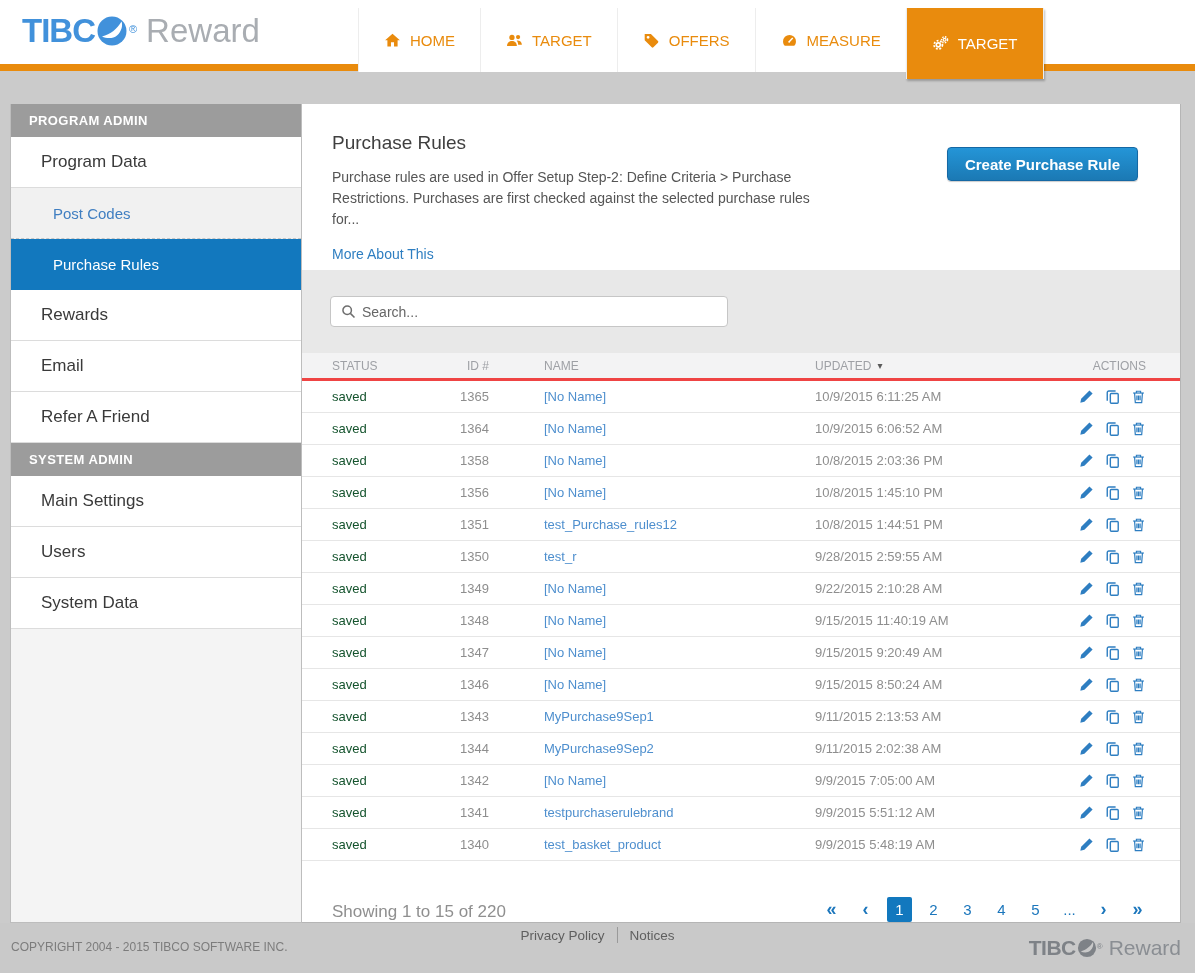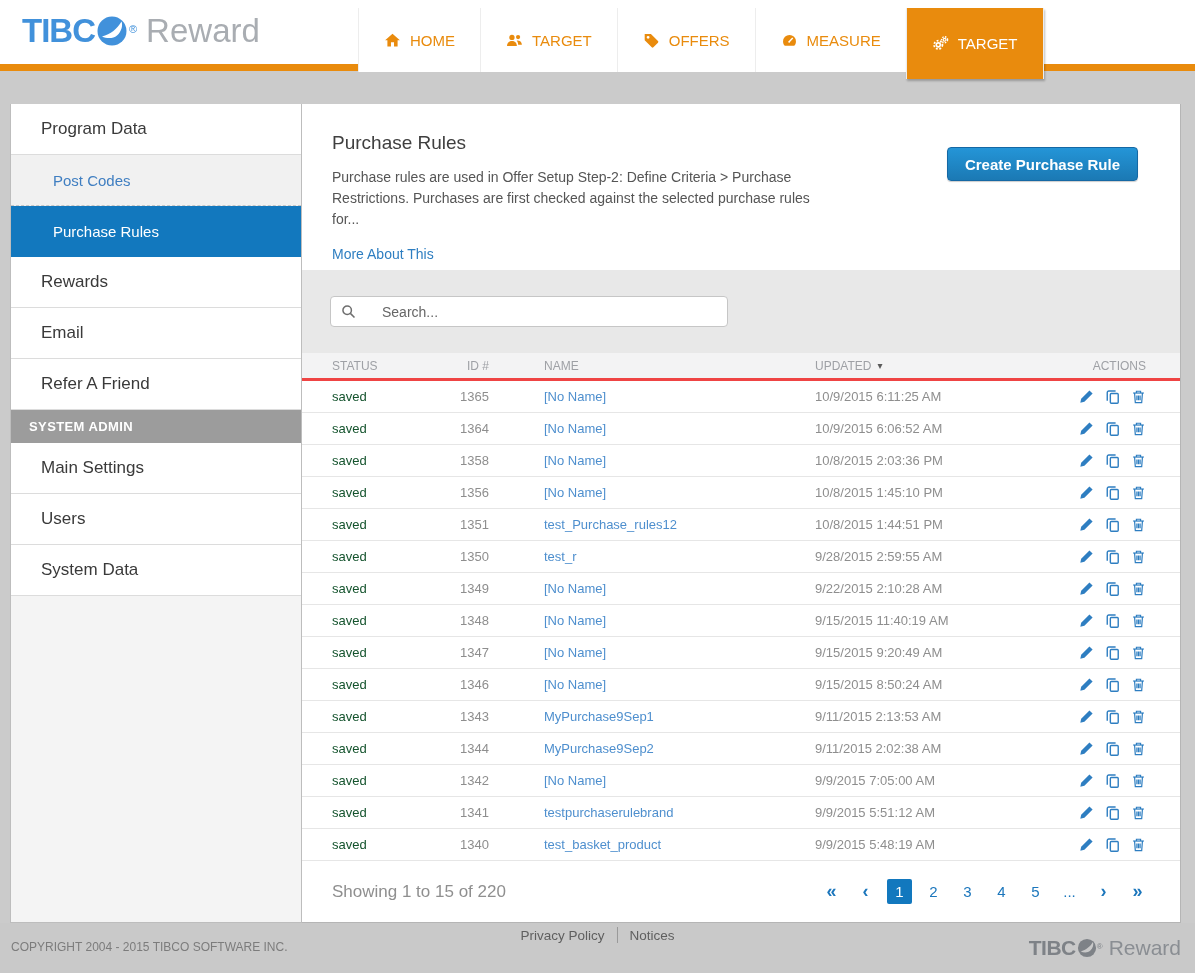--- a/index.html
+++ b/index.html
@@ -48,40 +48,40 @@
   .more-link{font-size:14px;color:#2E7EC1;text-decoration:none;cursor:pointer;}
   .create-btn{position:absolute;right:42px;top:43px;height:34px;padding:0 17px;
               background:linear-gradient(#2495D7,#1B79B4);border:1px solid #1568A4;border-radius:4px;
               color:#fff;font-size:15px;font-weight:bold;cursor:pointer;
               font-family:"Liberation Sans",sans-serif;box-shadow:0 1px 1px rgba(0,0,0,.2);}
   
   .search-band{height:83px;background:#E8E8E8;padding:26px 0 0 28px;}
   .search-box{width:398px;height:31px;background:#fff;border:1px solid #C6C6C6;border-radius:4px;
               display:flex;align-items:center;padding:0 10px;}
   .search-box svg{width:15px;height:15px;flex:none;}
-  .search-input{border:none;outline:none;flex:1;margin-left:24px;font-size:14px;color:#555;
+  .search-input{border:none;outline:none;flex:1;margin-left:4px;font-size:14px;color:#555;
                 background:transparent;font-family:"Liberation Sans",sans-serif;}
   .search-input::placeholder{color:#666;}
   
   .thead{display:flex;align-items:center;height:28px;background:#F3F3F4;color:#9EA0A5;
          font-size:12px;border-bottom:3px solid #ef4444;}
   .trow{display:flex;align-items:center;height:32px;border-bottom:1px solid #E6E6E6;font-size:13px;}
   .c-status{padding-left:30px;width:135px;color:#14532d;}
   .c-id{width:52px;text-align:right;color:#8E8E8E;}
   .c-name{margin-left:55px;width:216px;color:#4E8FCE;text-decoration:none;cursor:pointer;
           white-space:nowrap;overflow:hidden;}
   .c-updated{margin-left:55px;width:245px;color:#8E8E8E;display:flex;align-items:center;gap:6px;}
   .c-actions{margin-left:auto;padding-right:34px;display:flex;gap:11px;align-items:center;}
   .thead .c-status,.thead .c-id,.thead .c-name,.thead .c-updated{color:#9EA0A5;}
   .thead .c-actions{color:#9EA0A5;}
   .sort-ic{font-size:10px;color:#5A5A5A;}
   .act{width:15px;height:15px;display:inline-block;cursor:pointer;color:#2E7EC1;}
   .act svg{width:15px;height:15px;display:block;}
   
-  .pager-row{display:flex;align-items:center;height:61px;padding:0 30px;}
+  .pager-row{display:flex;align-items:flex-end;height:61px;padding:0 30px;}
   .pager-summary{font-size:17px;color:#8F8F8F;}
   .pager{margin-left:auto;display:flex;align-items:center;}
   .pg{min-width:25px;height:25px;line-height:25px;text-align:center;color:var(--pager-blue);
       font-size:15px;margin-left:9px;cursor:pointer;border-radius:2px;}
   .pg.chev{font-weight:bold;font-size:18px;}
   .pg.active{background:var(--blue);color:#fff;}
   .pg.ellipsis{cursor:default;}
   
   .footer{position:absolute;left:0;bottom:0;width:1195px;height:50px;background:#C9C9C9;}
   .copyright{position:absolute;left:11px;top:17px;font-size:12px;color:#7C7C7C;}
@@ -157,20 +157,21 @@
           <circle cx="14.8" cy="5.6" r="1" fill="#E98B0D"></circle>
         </svg>
       </span>
       <span>TARGET</span>
     </div>
   </nav>
 </div>
 <div class="orange-bar"></div>
 
 <aside class="sidebar">
+  <div class="side-band">PROGRAM ADMIN</div>
   <div class="side-item">Program Data</div>
   <div class="side-item side-sub">Post Codes</div>
   <div class="side-item side-sub active">Purchase Rules</div>
   <div class="side-item">Rewards</div>
   <div class="side-item">Email</div>
   <div class="side-item">Refer A Friend</div>
   <div class="side-band">SYSTEM ADMIN</div>
   <div class="side-item">Main Settings</div>
   <div class="side-item">Users</div>
   <div class="side-item">System Data</div>

